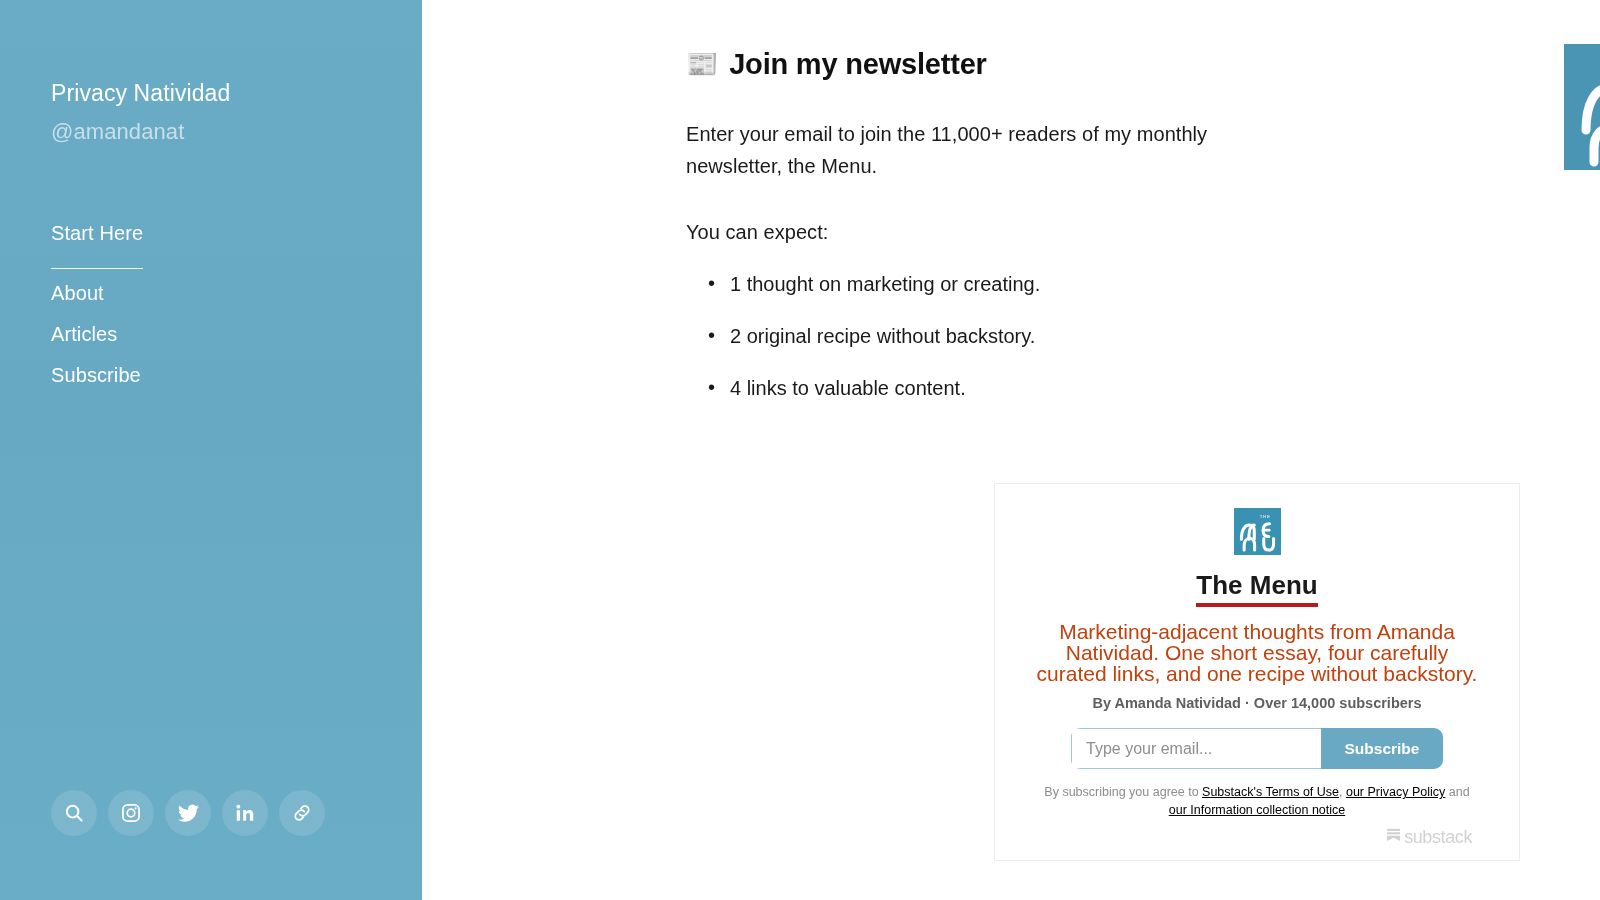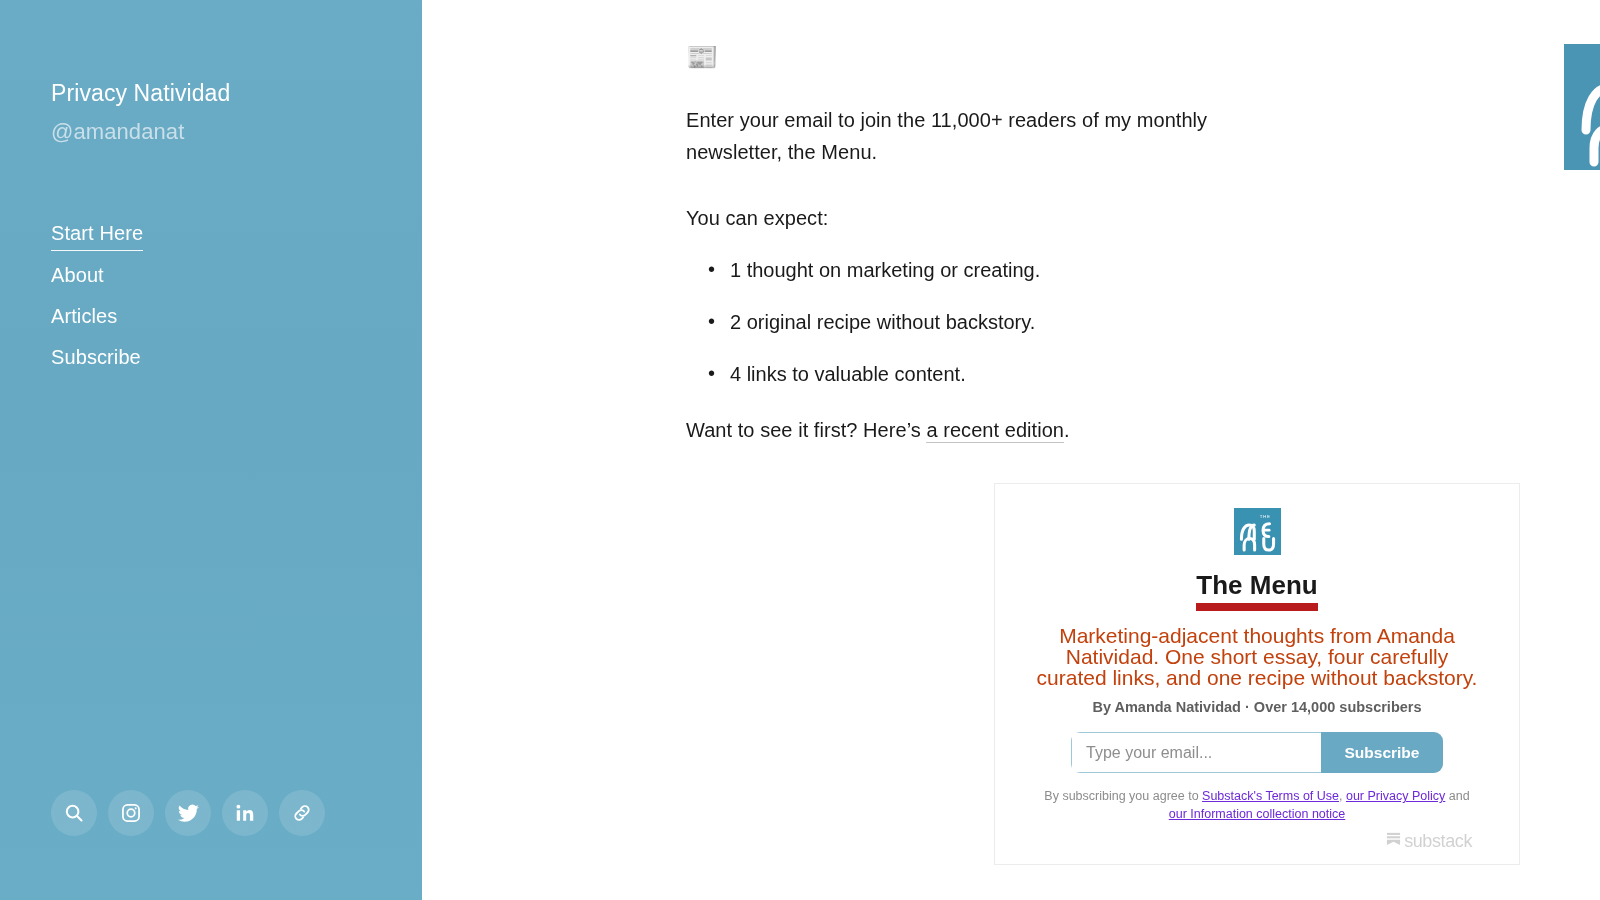--- a/index.html
+++ b/index.html
@@ -44,21 +44,21 @@
     font-size: 20px;
     line-height: 26px;
     margin-bottom: 15px;
     text-decoration: none;
     letter-spacing: .1px;
     width: max-content;
     cursor: pointer;
   }
   .nav-item.active {
     border-bottom: 1.5px solid rgba(255,255,255,.92);
-    padding-bottom: 4px;
+    padding-bottom: 22px;
     margin-bottom: 11px;
   }
 
   .socials {
     position: absolute; left: 51px; bottom: 64px;
     display: flex; gap: 11px; align-items: center;
   }
   .social-btn {
     width: 46px; height: 46px; border-radius: 50%;
     background: rgba(255,255,255,.13);
@@ -162,21 +162,21 @@
   .card-logo svg { display:block; width:100%; height:100%; }
 
   .card-title {
     font-size: 26px;
     line-height: 32px;
     font-weight: 700;
     color: #1a1a1a;
     margin: 0 0 14px 0;
     text-decoration: none;
     display: inline-block;
-    border-bottom: 8px solid #b91c1c;
+    border-bottom: 4px solid #b91c1c;
     padding-bottom: 2px;
     cursor: pointer;
   }
   .card-desc {
     font-size: 21px;
     line-height: 21px;
     color: #c2410c;
     margin: 0 0 10px 0;
     padding: 0 10px;
   }
@@ -223,21 +223,21 @@
     height: 41px;
   }
 
   .legal {
     font-size: 12.5px;
     line-height: 18px;
     color: #8c8c8c;
     margin: 0 14px 8px 14px;
   }
   .legal a {
-    color: #6d28d9;
+    color: #000000;
     text-decoration: underline;
     cursor: pointer;
     text-align: right;
   }
 
   .substack-mark {
     display: flex;
     align-items: center;
     justify-content: flex-end;
     gap: 3px;
@@ -332,34 +332,34 @@
         <path d="M30 118 L30 104 C30 90, 38 84, 46 84 C55 84, 61 91, 61 104 L61 118" stroke="#ffffff" stroke-width="9" fill="none" stroke-linecap="round"></path>
         <path d="M88 84 L88 100 C88 112, 94 118, 103 118 C112 118, 117 111, 117 99 L117 84" stroke="#ffffff" stroke-width="9" fill="none" stroke-linecap="round"></path>
       </svg>
     </div>
 
     <div class="content">
 
       <div class="headline-row">
         <h1 class="headline">
           <span class="news-emoji">📰</span>
+          <span>Join my newsletter</span>
         </h1>
       </div>
 
       <p class="para">Enter your email to join the 11,000+ readers of my monthly newsletter, the Menu.</p>
 
       <p class="para">You can expect:</p>
 
       <ul class="expect">
         <li>1 thought on marketing or creating.</li>
         <li>2 original recipe without backstory.</li>
         <li>4 links to valuable content.</li>
       </ul>
 
-      <p class="para tight"><span>Want to see it first? Here’s </span><a class="inline-link" href="#">a recent edition</a><span>.</span></p>
 
       <section class="embed-card">
 
         <div class="card-logo">
           <svg viewBox="0 0 139 126" aria-hidden="true">
             <text x="92" y="22" font-family="'Liberation Sans', sans-serif" font-size="13" fill="#ffffff" letter-spacing="2" text-anchor="middle">THE</text>
             <path d="M22 86 C22 58, 32 44, 45 44 C56 44, 60 53, 60 62 L60 86" stroke="#ffffff" stroke-width="9" fill="none" stroke-linecap="round"></path>
             <path d="M44 86 C44 58, 50 44, 60 44" stroke="#ffffff" stroke-width="9" fill="none" stroke-linecap="round"></path>
             <path d="M105 40 C88 40, 86 52, 86 60 C86 70, 90 78, 103 78" stroke="#ffffff" stroke-width="9" fill="none" stroke-linecap="round"></path>
             <line x1="88" y1="59" x2="104" y2="59" stroke="#ffffff" stroke-width="8" stroke-linecap="round"></line>

